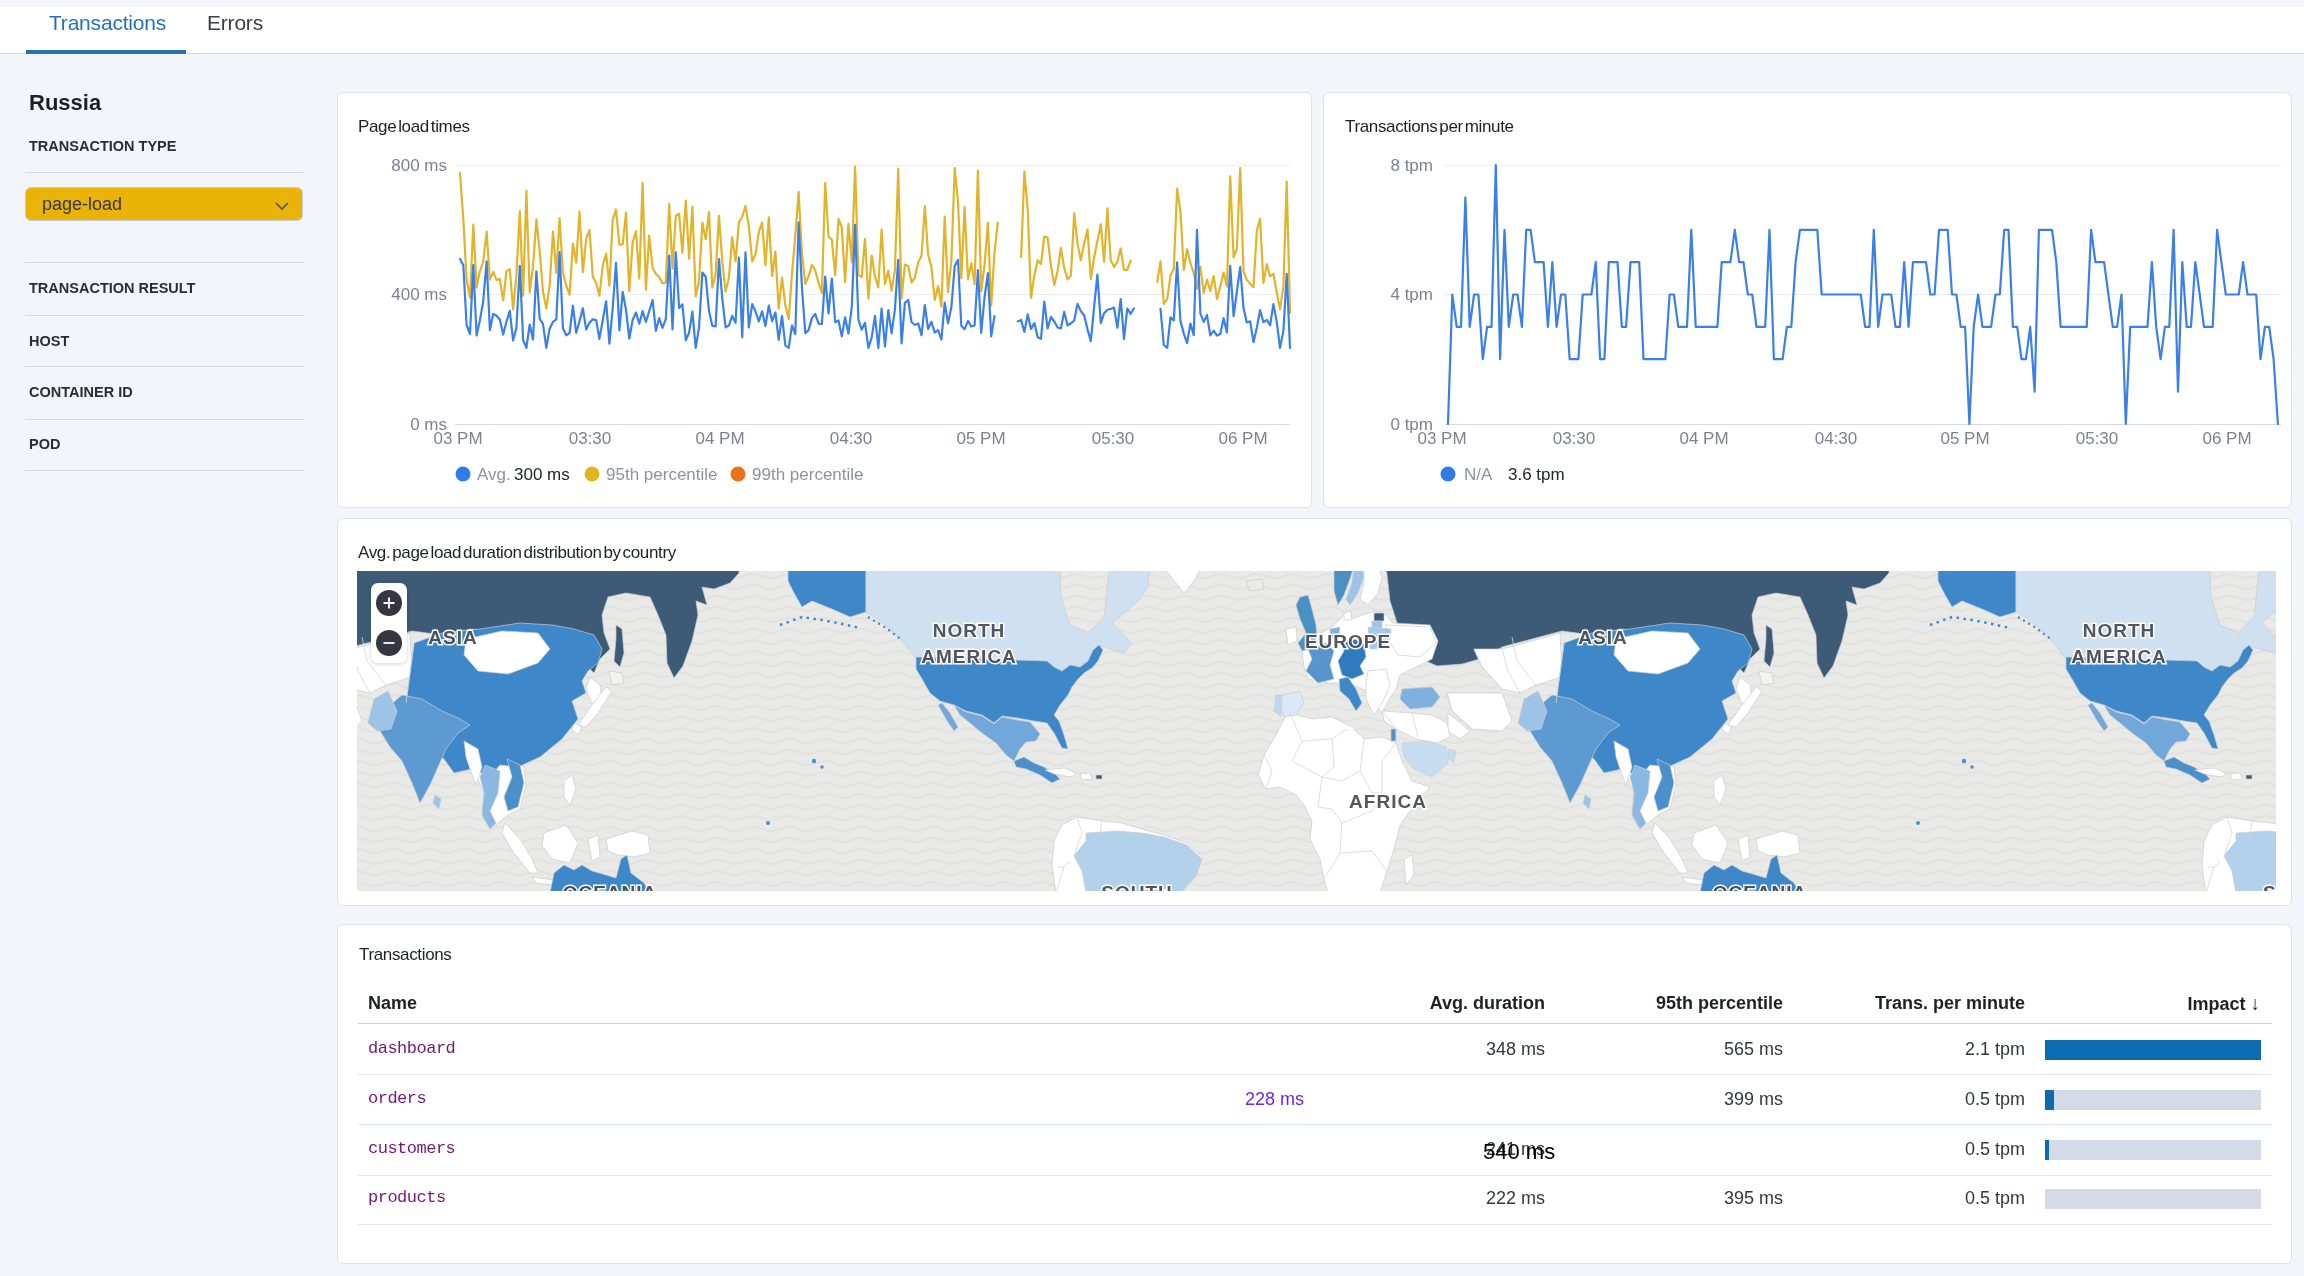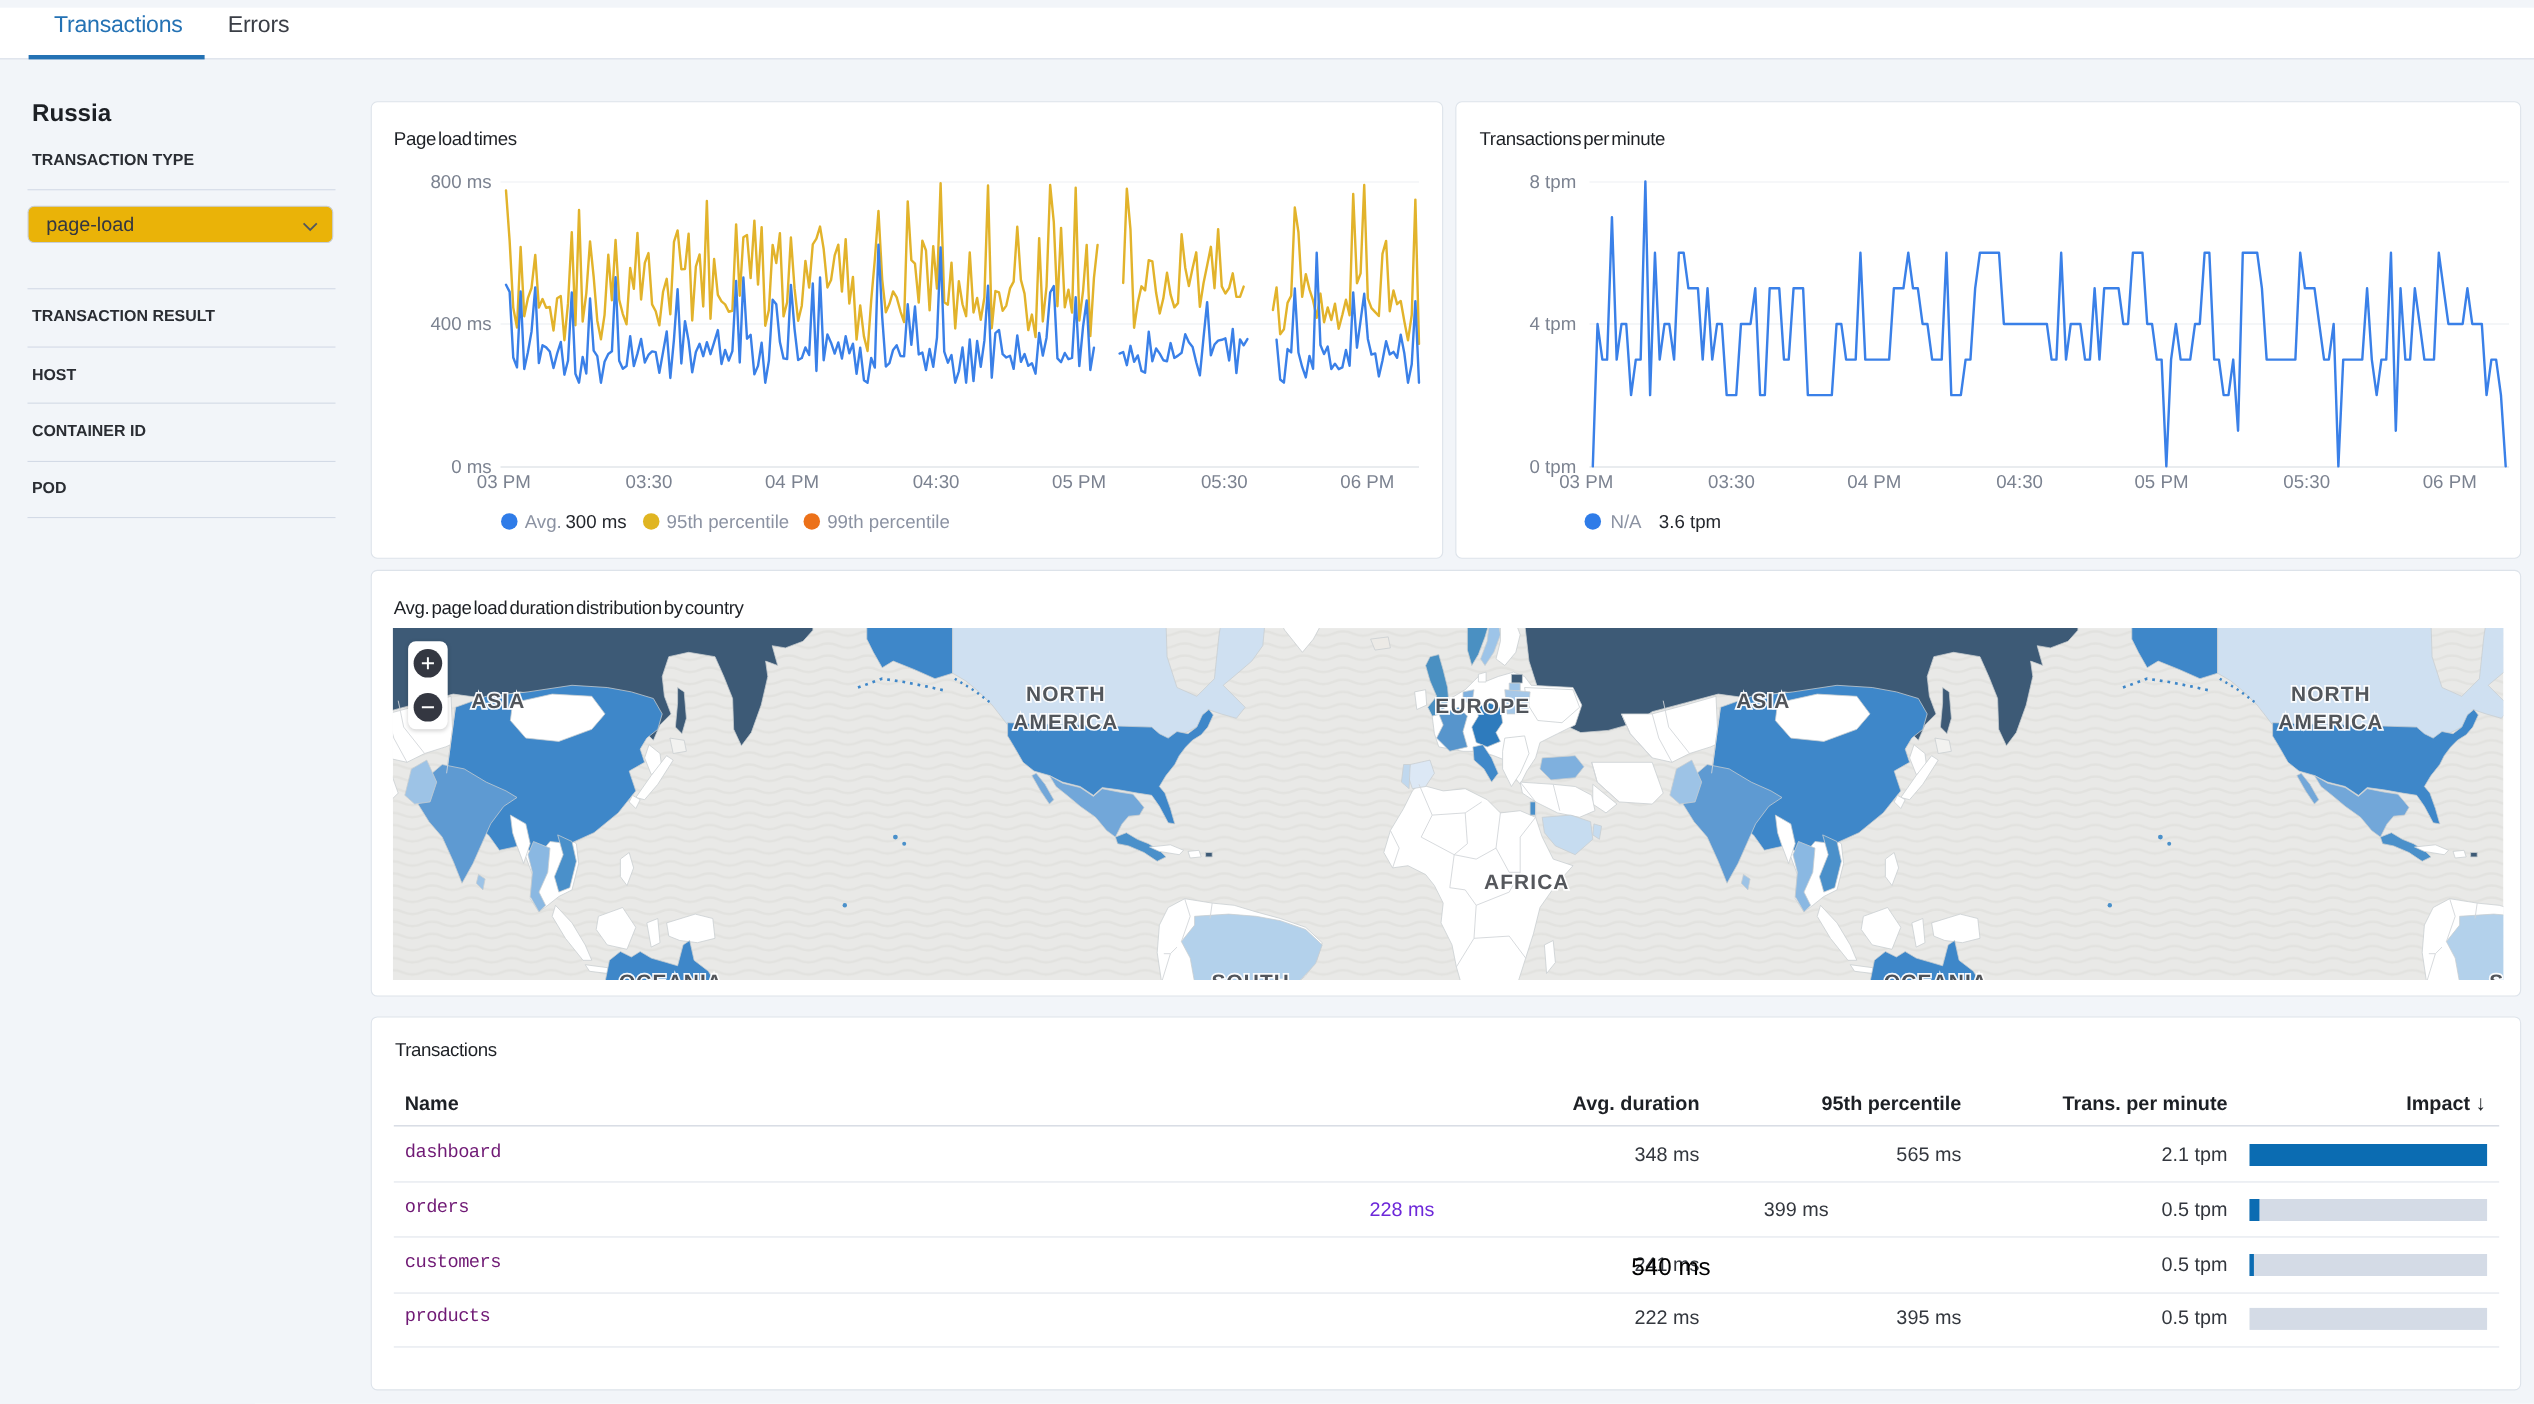--- a/index.html
+++ b/index.html
@@ -223,21 +223,21 @@
     <div style="position:absolute;left:358px;top:1124px;width:1914px;height:1px;background:#e0e4eb"></div>
     <div style="position:absolute;left:358px;top:1175px;width:1914px;height:1px;background:#e0e4eb"></div>
     <div style="position:absolute;left:358px;top:1224px;width:1914px;height:1px;background:#e0e4eb"></div>
     <div class="mono" style="position:absolute;left:368px;top:1039px">dashboard</div>
     <div style="position:absolute;left:1245px;top:1039px;width:300px;text-align:right;font-size:18px;color:#33373e">348 ms</div>
     <div style="position:absolute;left:1483px;top:1039px;width:300px;text-align:right;font-size:18px;color:#33373e">565 ms</div>
     <div style="position:absolute;left:1725px;top:1039px;width:300px;text-align:right;font-size:18px;color:#33373e">2.1 tpm</div>
     <div style="position:absolute;left:2045px;top:1040px;width:216px;height:20px;background:#0b6cb2"></div>
     <div class="mono" style="position:absolute;left:368px;top:1089px">orders</div>
     <div style="position:absolute;left:1245px;top:1089px;width:300px;text-align:left;font-size:18px;color:#6d28d9">228 ms</div>
-    <div style="position:absolute;left:1483px;top:1089px;width:300px;text-align:center;font-size:18px;color:#33373e">399 ms</div>
+    <div style="position:absolute;left:1483px;top:1089px;width:300px;text-align:right;font-size:18px;color:#33373e">399 ms</div>
     <div style="position:absolute;left:1725px;top:1089px;width:300px;text-align:right;font-size:18px;color:#33373e">0.5 tpm</div>
     <div style="position:absolute;left:2045px;top:1090px;width:216px;height:20px;background:#d4dbe6"></div>
     <div style="position:absolute;left:2045px;top:1090px;width:9px;height:20px;background:#0b6cb2"></div>
     <div class="mono" style="position:absolute;left:368px;top:1139px">customers</div>
     <div style="position:absolute;left:1245px;top:1139px;width:300px;text-align:right;font-size:18px;color:#33373e">241 ms</div>
     <div style="position:absolute;left:1483px;top:1139px;width:300px;text-align:left;font-size:22px;color:#000000">540 ms</div>
     <div style="position:absolute;left:1725px;top:1139px;width:300px;text-align:right;font-size:18px;color:#33373e">0.5 tpm</div>
     <div style="position:absolute;left:2045px;top:1140px;width:216px;height:20px;background:#d4dbe6"></div>
     <div style="position:absolute;left:2045px;top:1140px;width:4px;height:20px;background:#0b6cb2"></div>
     <div class="mono" style="position:absolute;left:368px;top:1188px">products</div>

